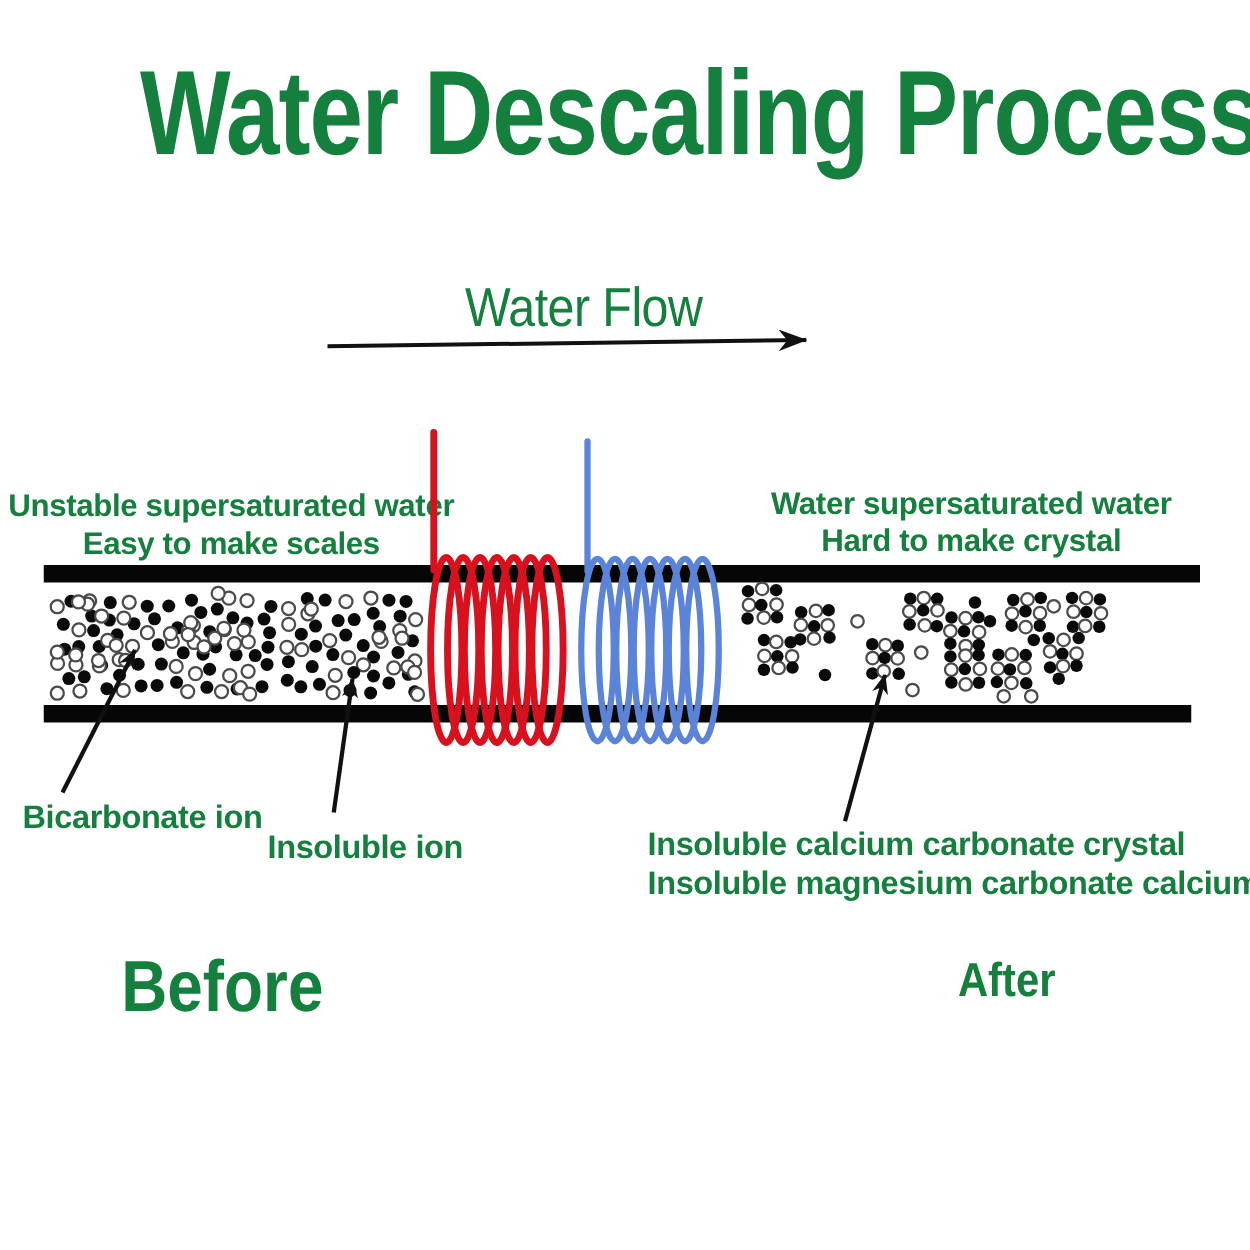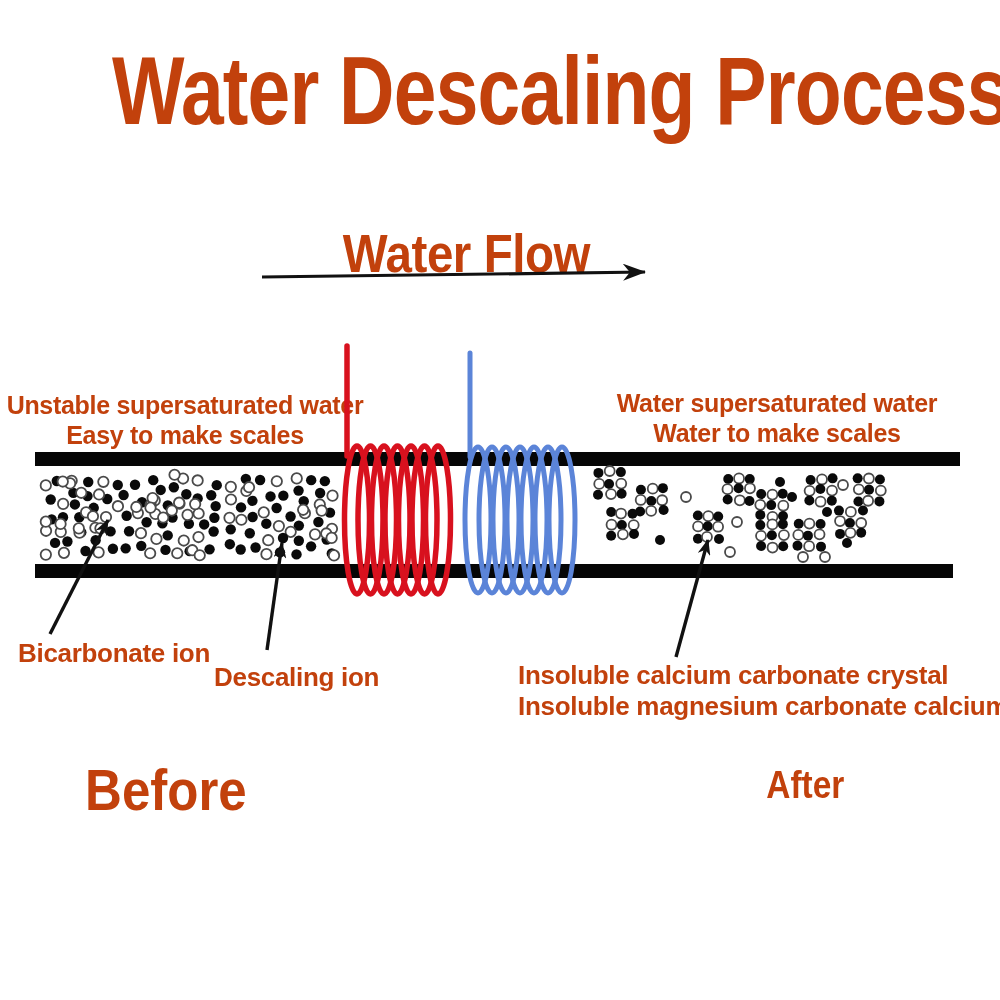--- a/index.html
+++ b/index.html
@@ -1,59 +1,59 @@
 <!DOCTYPE html>
 <html><head>
 <meta charset="utf-8">
 <style>
   html,body{margin:0;padding:0;background:#fff;}
   #stage{
     position:relative;width:1000px;height:1000px;background:#ffffff;
-    font-family:"Liberation Sans", sans-serif;color:#c2410c;overflow:hidden;
+    font-family:"Liberation Sans", sans-serif;color:#15803d;overflow:hidden;
   }
   .abs{position:absolute;}
   .ctr{text-align:center;white-space:nowrap;}
   .condensed{display:inline-block;transform:scaleX(0.8);transform-origin:center;}
   .condensed2{display:inline-block;transform:scaleX(0.88);transform-origin:center;}
   #title-wrap{left:0;top:36px;width:1000px;font-weight:bold;font-size:96px;letter-spacing:-1px;}
-  #flow-wrap{left:0;top:222px;width:934px;font-weight:bold;font-size:54px;letter-spacing:-0.5px;}
+  #flow-wrap{left:0;top:222px;width:934px;font-weight:normal;font-size:44px;letter-spacing:-0.5px;}
   .sublabel{font-weight:bold;font-size:25px;line-height:30px;letter-spacing:-0.3px;text-align:center;white-space:nowrap;}
   #unstable-label{left:-3px;top:390px;width:376px;}
   #stable-label{left:602px;top:388px;width:350px;}
   .ptr-label{font-weight:bold;font-size:26px;line-height:31px;letter-spacing:-0.3px;white-space:nowrap;}
   #bicarbonate-label{left:18px;top:638px;}
   #calcium-label{left:214px;top:662px;}
   #insoluble-label{left:518px;top:660px;}
-  #before-wrap{left:56px;top:756px;width:220px;font-weight:bold;font-size:58px;}
+  #before-wrap{left:68px;top:756px;width:220px;font-weight:bold;font-size:58px;}
   #after-wrap{left:695px;top:764px;width:220px;font-weight:bold;font-size:38px;}
   #art{left:0;top:0;width:1000px;height:1000px;pointer-events:none;}
 </style>
 </head>
 <body>
 
 <div id="stage">
 
   <div class="abs ctr" id="title-wrap"><span class="condensed">Water Descaling Process</span></div>
 
   <div class="abs ctr" id="flow-wrap"><span class="condensed2">Water Flow</span></div>
 
   <div class="abs sublabel" id="unstable-label">
     <div>Unstable supersaturated water</div>
     <div>Easy to make scales</div>
   </div>
 
   <div class="abs sublabel" id="stable-label">
     <div>Water supersaturated water</div>
-    <div>Water to make scales</div>
+    <div>Hard to make crystal</div>
   </div>
 
   <div class="abs ptr-label" id="bicarbonate-label">Bicarbonate ion</div>
 
   <div class="abs ptr-label" id="calcium-label">
-    <div>Descaling ion</div>
+    <div>Insoluble ion</div>
   </div>
 
   <div class="abs ptr-label" id="insoluble-label">
     <div>Insoluble calcium carbonate crystal</div>
     <div>Insoluble  magnesium carbonate  calcium</div>
   </div>
 
   <div class="abs ctr" id="before-wrap"><span class="condensed2">Before</span></div>
 
   <div class="abs ctr" id="after-wrap"><span class="condensed2">After</span></div>

